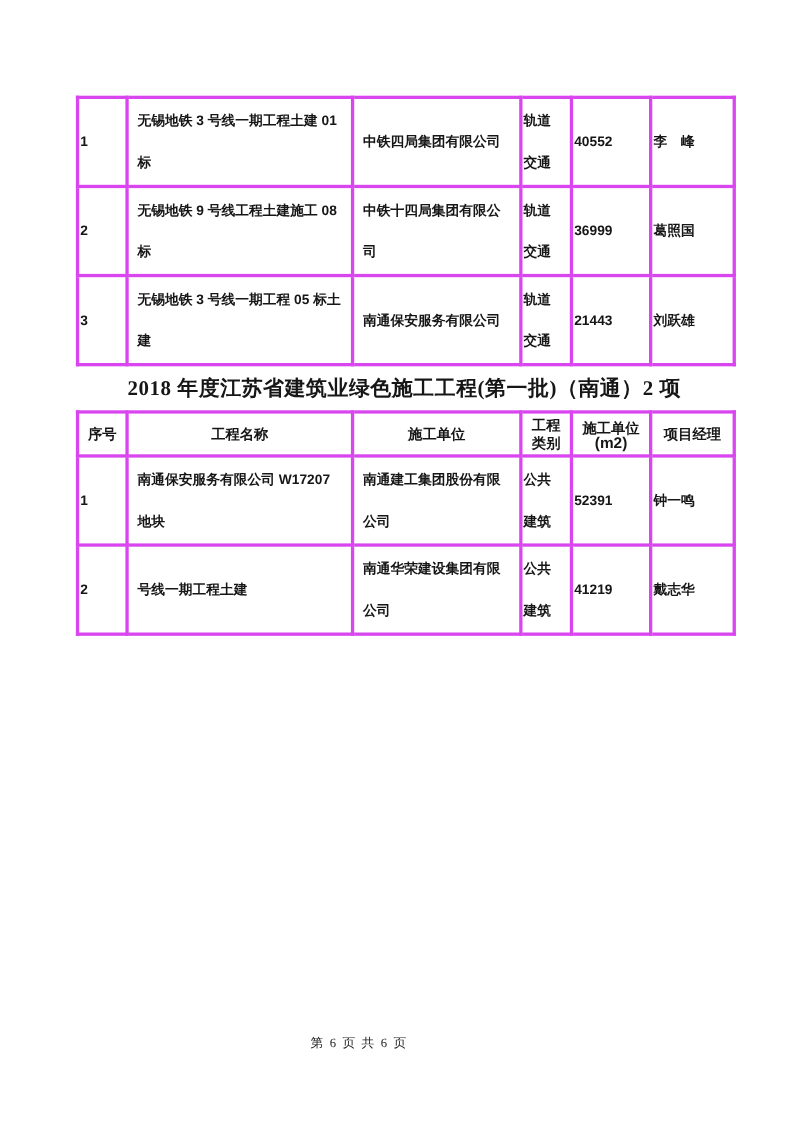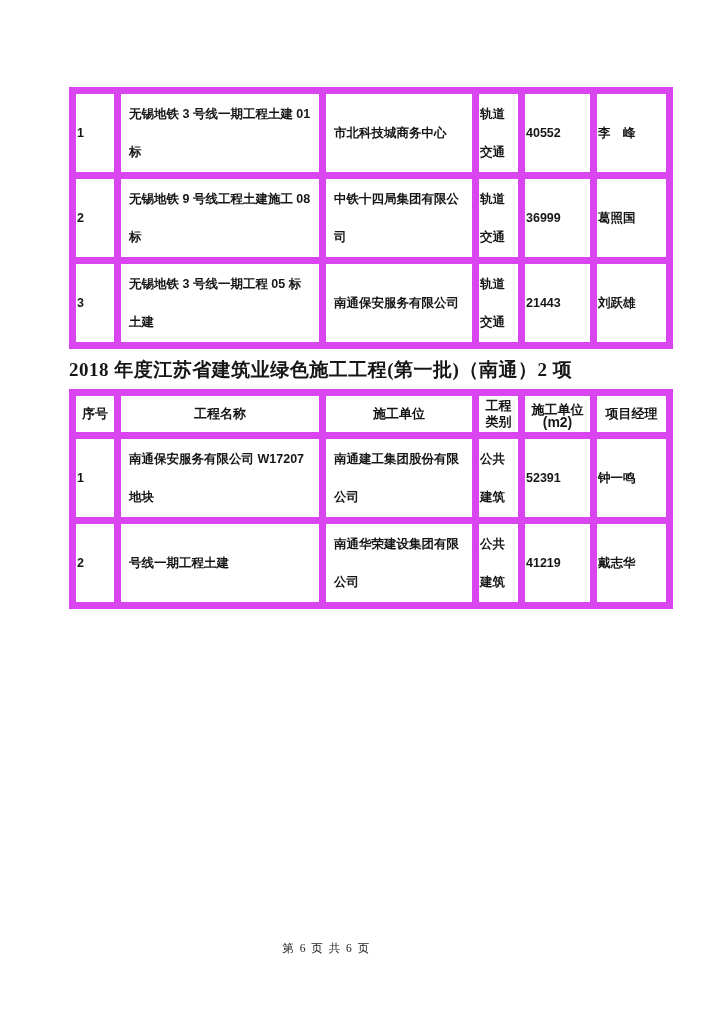--- a/index.html
+++ b/index.html
@@ -2,33 +2,33 @@
 <html><head>
 <meta charset="utf-8">
 <style>
   html,body{margin:0;padding:0;}
   body{
     width:725px;height:1024px;position:relative;background:#ffffff;
     font-family:"Liberation Sans",sans-serif;color:#161616;overflow:hidden;
   }
   .content{position:absolute;left:69px;top:87px;width:597px;}
   table{border-collapse:collapse;table-layout:fixed;width:597px;}
-  td,th{border:7px solid #d946ef;overflow:hidden;vertical-align:middle;}
+  td,th{border:3px solid #d946ef;overflow:hidden;vertical-align:middle;}
   td{font-size:12.5px;font-weight:600;}
   .t1 tr{height:76px;}
   .t2 thead tr{height:40px;}
   .t2 tbody tr{height:77px;}
   .c-no,.c-cat,.c-area,.c-mgr{}
   .c-name,.c-unit{text-align:left;padding:0 8px;}
   .ml{line-height:38px;white-space:pre-line;}
   th{font-size:13px;font-weight:700;line-height:16px;padding:2px 1px;text-align:center;}
   .area-sub{display:block;font-size:14px;line-height:9px;font-weight:700;}
   .hdr-cat{white-space:pre-line;}
   .section-title{
-    margin:7px 0 5px;text-align:left;
+    margin:7px 0 5px;text-align:center;
     font-family:"Liberation Serif",serif;font-size:19px;font-weight:700;
     line-height:28px;letter-spacing:0.5px;white-space:nowrap;
   }
   .footer{
     position:absolute;top:941px;left:0;width:653px;text-align:center;
     font-family:"Liberation Serif",serif;font-size:11.5px;letter-spacing:1.5px;color:#222;
   }
 </style>
 </head>
 <body>
@@ -41,21 +41,21 @@
         <col style="width:205px">
         <col style="width:153px">
       <col style="width:46px">
         <col style="width:72px">
         <col style="width:76px">
     </colgroup>
     <tbody>
       <tr>
         <td class="c-no">1</td>
         <td class="c-name ml">无锡地铁 3 号线一期工程土建 01 标</td>
-        <td class="c-unit ml">市北科技城商务中心</td>
+        <td class="c-unit ml">中铁四局集团有限公司</td>
         <td class="c-cat ml">轨道
 交通</td>
         <td class="c-area">40552</td>
         <td class="c-mgr">李　峰</td>
       </tr>
       <tr>
         <td class="c-no">2</td>
         <td class="c-name ml">无锡地铁 9 号线工程土建施工 08 标</td>
         <td class="c-unit ml">中铁十四局集团有限公司</td>
         <td class="c-cat ml">轨道

